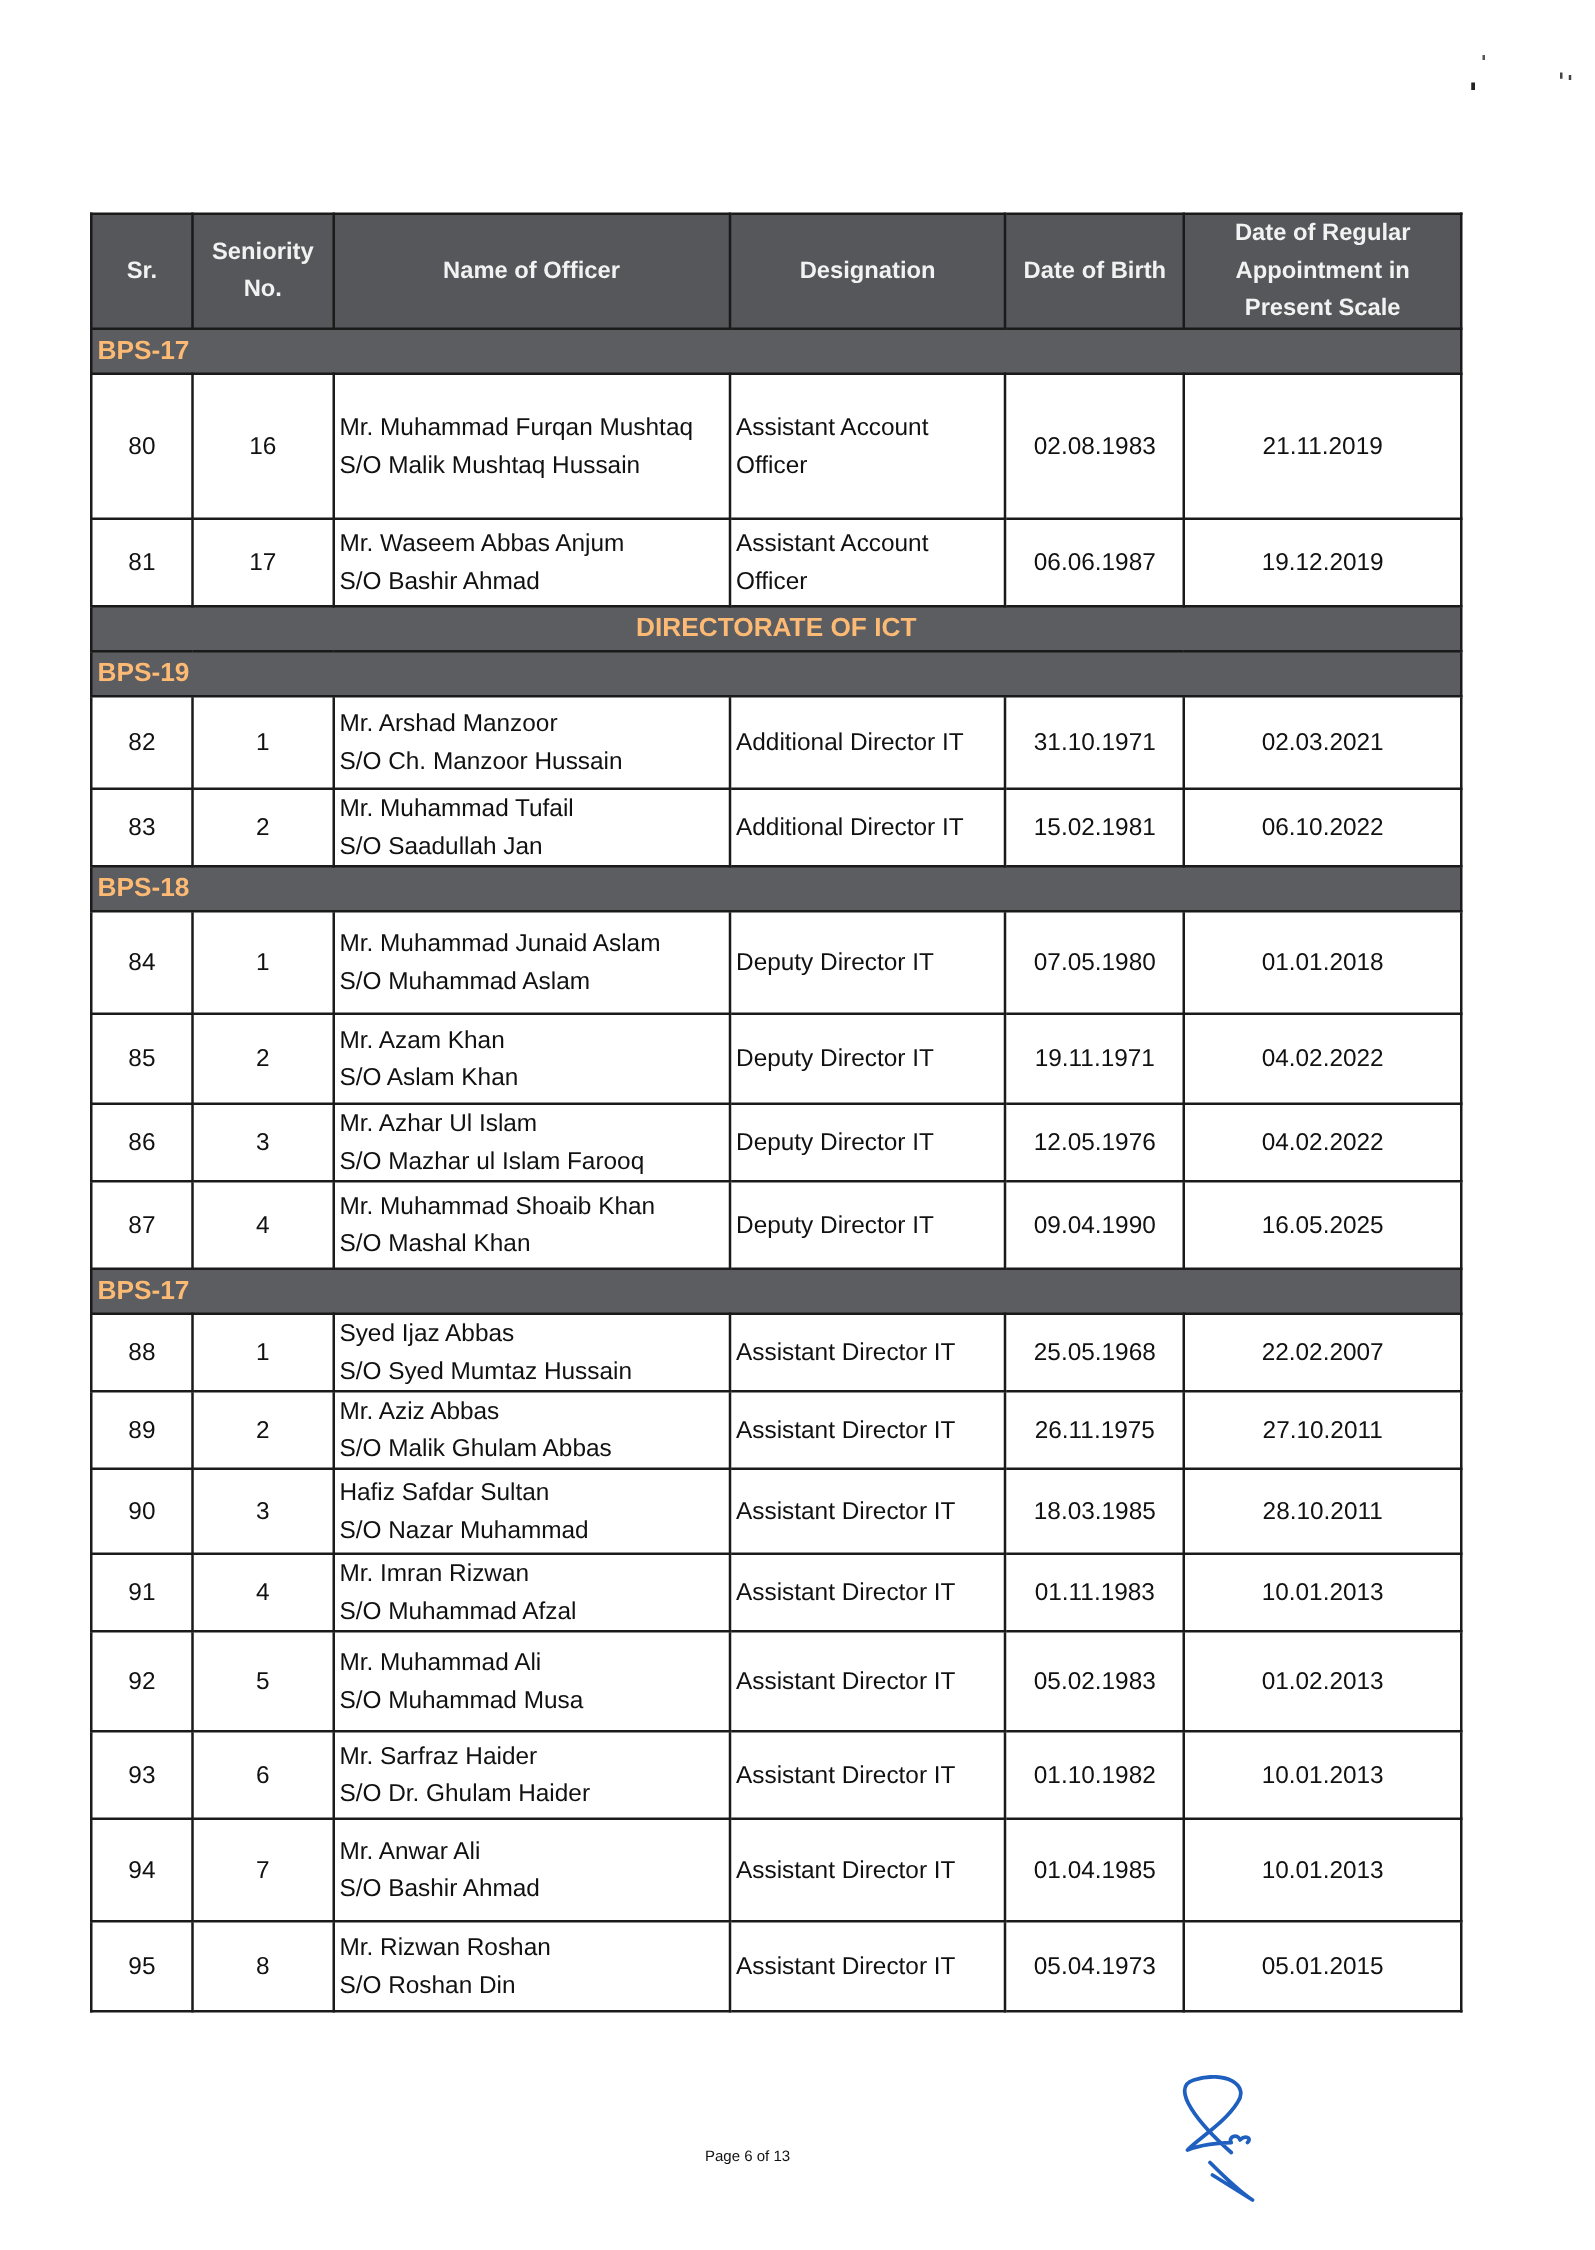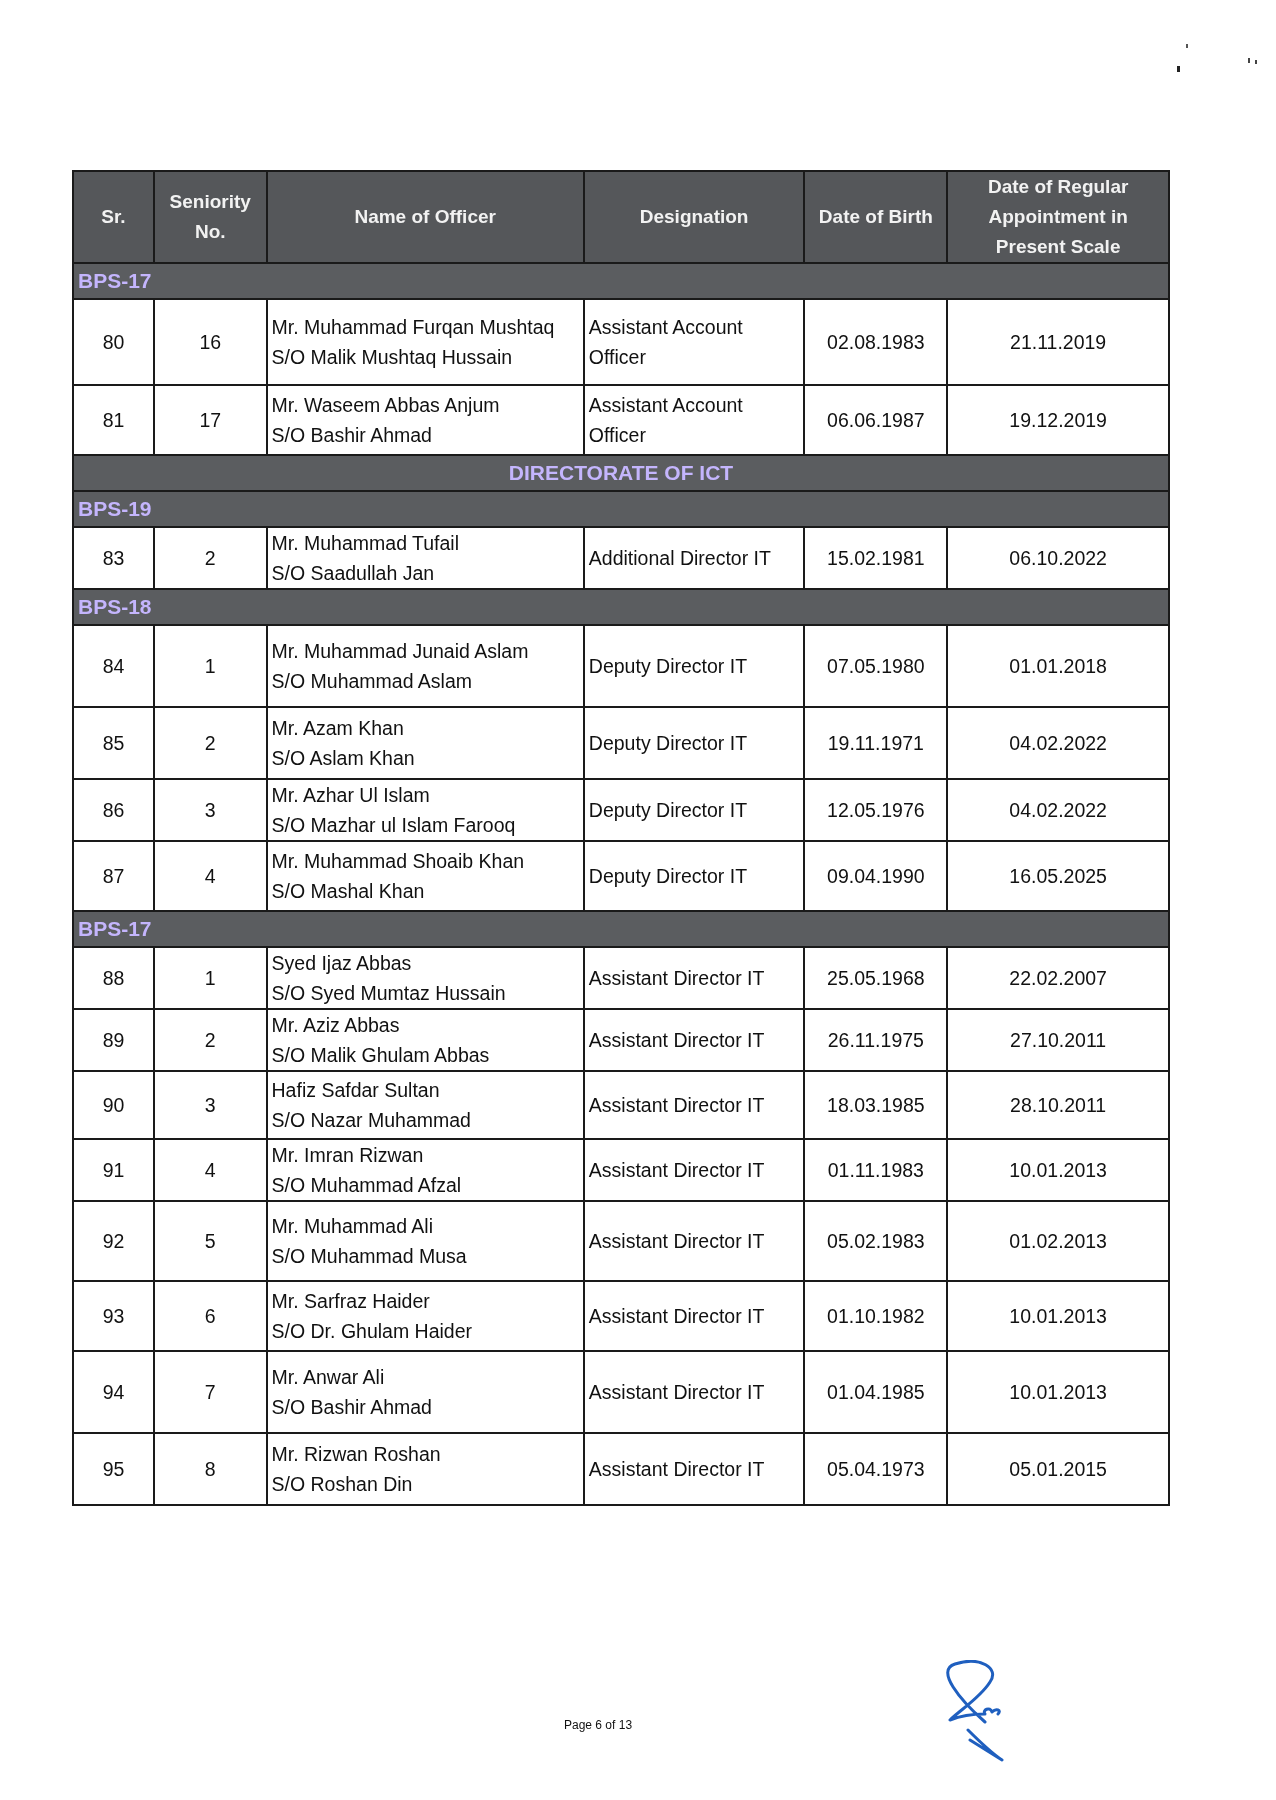--- a/index.html
+++ b/index.html
@@ -11,21 +11,21 @@
     font-family: "Liberation Sans", sans-serif;
   }
   table.roster td, table.roster th {
     border: 2px solid #1a1a1a; padding: 0 4px; vertical-align: middle;
   }
   table.roster th {
     background: #55575a; color: #f2f2f2; font-weight: bold; font-size: 19px;
     text-align: center; line-height: 30px; height: 88px;
   }
   .band td {
-    background: #5b5d60; color: #c4b5fd; font-weight: bold; font-size: 21px;
+    background: #5b5d60; color: #fdba74; font-weight: bold; font-size: 21px;
     height: 34px; padding: 0 4px; border-left: 2px solid #1a1a1a; border-right: 2px solid #1a1a1a;
   }
   .band-center td { text-align: center; }
   .data td { font-size: 19.5px; line-height: 30px; background: #fff; }
   .data td.c { text-align: center; }
   .data td.l { text-align: left; }
   .footer { position: absolute; left: 564px; top: 1718px; font-size: 12px; color: #111; }
   .sig { position: absolute; left: 930px; top: 1660px; width: 90px; height: 110px; }
   .specks { position: absolute; left: 1160px; top: 30px; width: 110px; height: 50px; }
 </style>
@@ -58,21 +58,21 @@
         <th>Designation</th>
         <th>Date of Birth</th>
         <th>Date of Regular Appointment in Present Scale</th>
       </tr>
     </thead>
     <tbody id="tbody">
 
       <tr class="band">
         <td colspan="6">BPS-17</td>
       </tr>
-      <tr class="data" style="height:86px">
+      <tr class="data" style="height:116px">
         <td class="c">80</td>
         <td class="c">16</td>
         <td class="l">
             <div>Mr. Muhammad Furqan Mushtaq</div>
             <div>S/O Malik Mushtaq Hussain</div>
           </td>
         <td class="l">Assistant Account Officer</td>
         <td class="c">02.08.1983</td>
         <td class="c">21.11.2019</td>
       </tr>
@@ -89,20 +89,31 @@
       </tr>
 
       <tr class="band band-center">
         <td colspan="6">DIRECTORATE OF ICT</td>
       </tr>
     </tbody>
     <tbody id="ict-body">
         <tr class="band">
           <td colspan="6">BPS-19</td>
         </tr>
+        <tr class="data" style="height: 74px;">
+          <td class="c">82</td>
+          <td class="c">1</td>
+          <td class="l">
+            <div>Mr. Arshad Manzoor</div>
+            <div>S/O Ch. Manzoor Hussain</div>
+          </td>
+          <td class="l">Additional Director IT</td>
+          <td class="c">31.10.1971</td>
+          <td class="c">02.03.2021</td>
+        </tr>
         <tr class="data" style="height: 58px;">
           <td class="c">83</td>
           <td class="c">2</td>
           <td class="l">
             <div>Mr. Muhammad Tufail</div>
             <div>S/O Saadullah Jan</div>
           </td>
           <td class="l">Additional Director IT</td>
           <td class="c">15.02.1981</td>
           <td class="c">06.10.2022</td>

